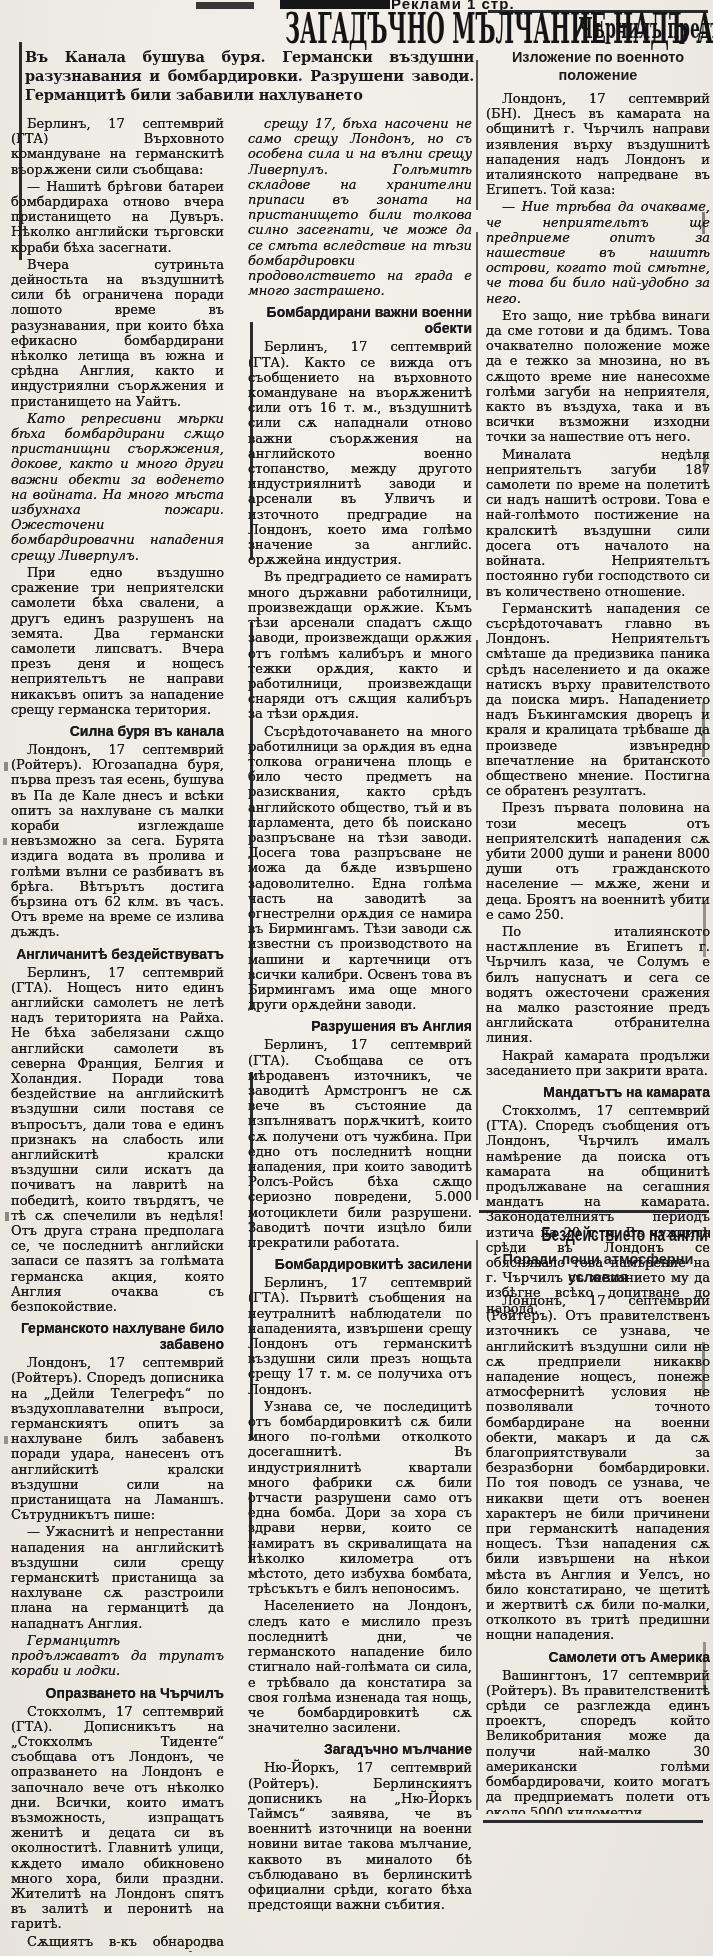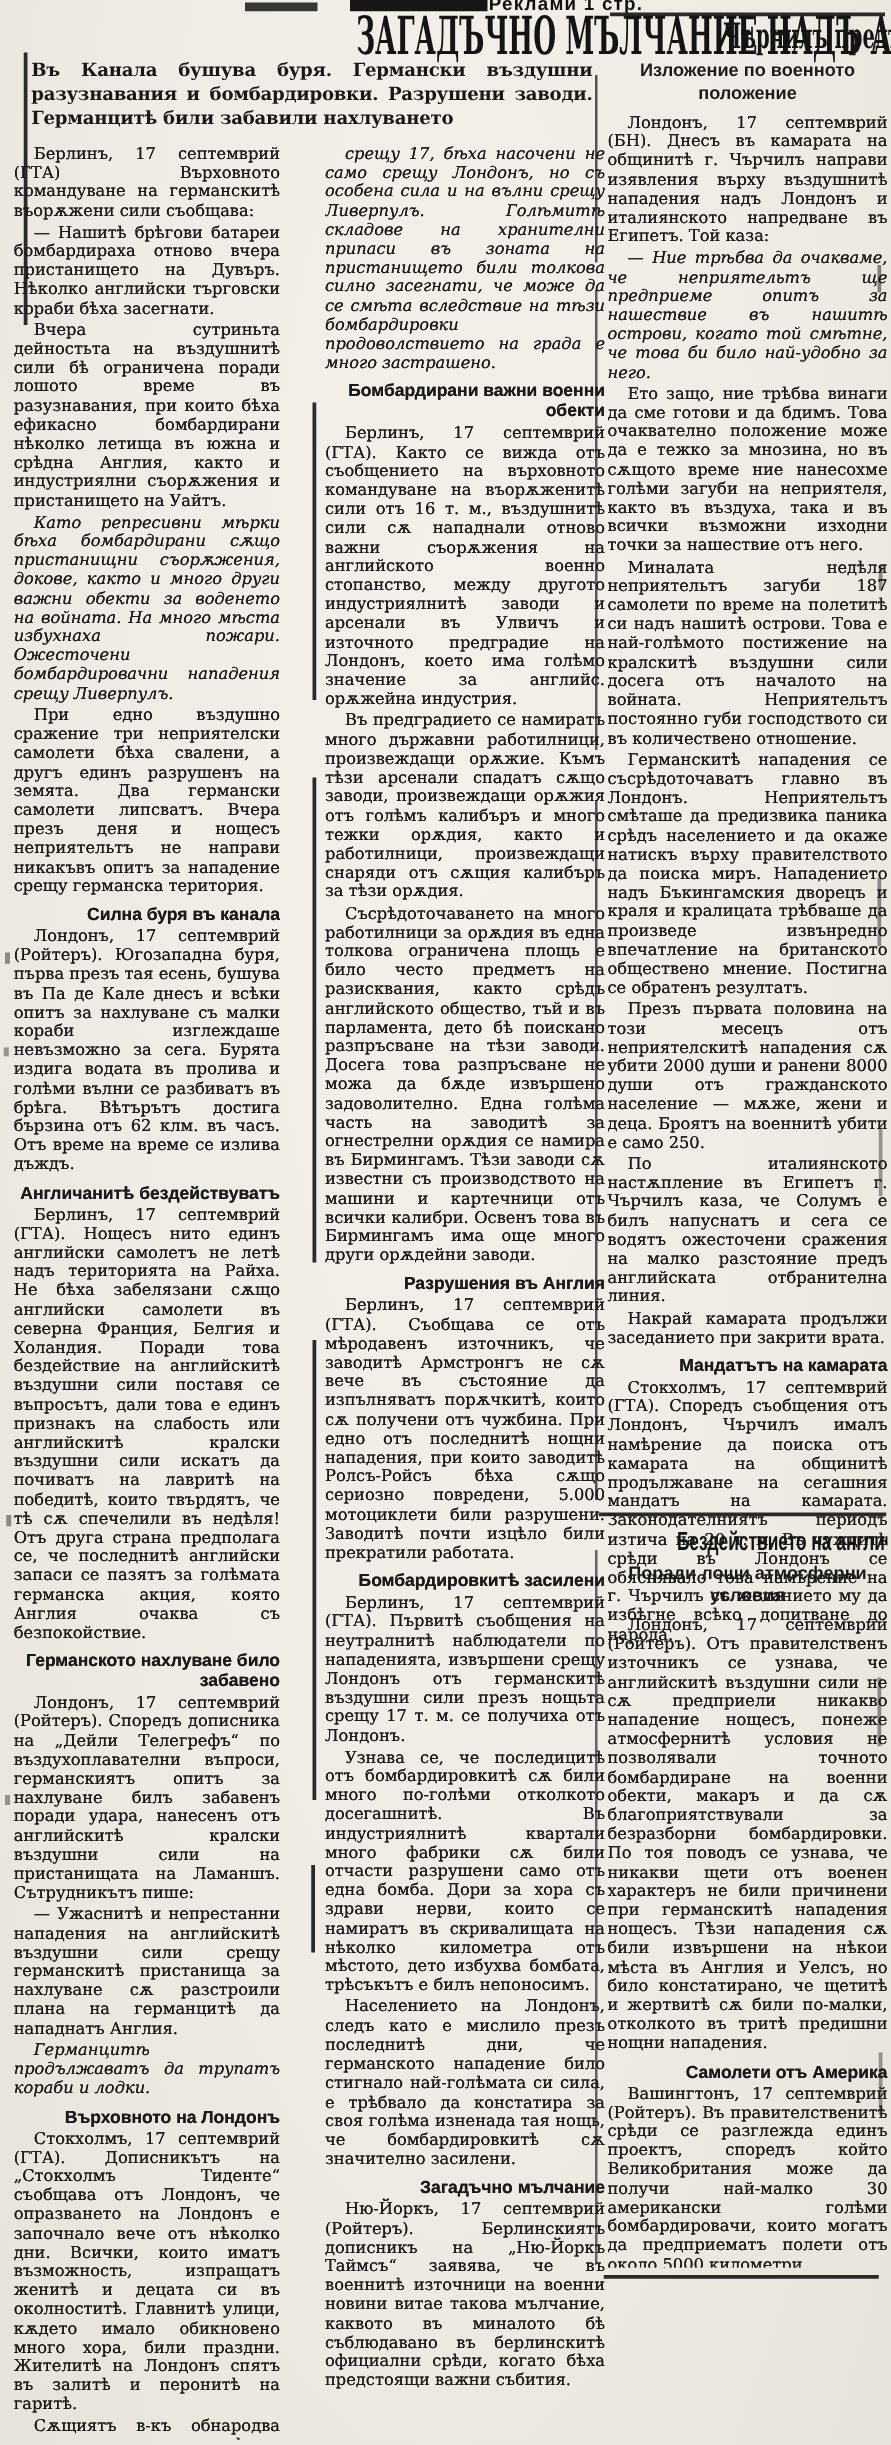--- a/index.html
+++ b/index.html
@@ -12,21 +12,21 @@
   .top-frag{position:absolute;left:391px;top:-5px;font:bold 15px/18px "Liberation Sans",sans-serif;letter-spacing:1px;color:#111;}
   .frag-bar{position:absolute;background:#161616;}
   .main-headline{position:absolute;left:25px;top:6px;width:450px;height:46px;margin:0;text-align:center;
     font:bold 42px/46px "DejaVu Serif",serif;color:#141414;}
   .main-headline .cx{transform:scaleX(.5);}
   .subtitle{position:absolute;left:25px;top:47px;width:449px;
     font:bold 14.5px/19px "DejaVu Serif",serif;text-align:justify;letter-spacing:-0.2px;color:#181818;}
   .col{position:absolute;top:116px;height:1836px;overflow:hidden;font:13px/15.2px "DejaVu Serif",serif;}
   .col p, .rcol p, .rcol2 p{text-shadow:0 0 .4px currentColor;}
   .col1{left:11px;width:213px;}
-  .col2{left:260px;width:224px;}
+  .col2{left:248px;width:224px;}
   p.para,p.para-italic{margin:0 0 2px;text-indent:16px;text-align:justify;}
   p.para-italic{font-style:italic;}
   p.heading{margin:6px 0 3px;text-indent:0;text-align:right;
     font-family:"Liberation Sans",sans-serif;font-weight:bold;font-size:14px;line-height:16px;}
   .rcol{position:absolute;left:486px;top:12px;width:224px;font:13px/15.2px "DejaVu Serif",serif;}
   .rcol2{position:absolute;left:486px;top:1222px;width:224px;height:592px;overflow:hidden;font:13px/15.2px "DejaVu Serif",serif;}
   .r-headline{margin:2px 0 4px;text-align:center;font:bold 28px/30px "DejaVu Serif",serif;color:#141414;}
   .r-headline .cx{transform:scaleX(.56);}
   .r2-headline{margin:0 0 4px;text-align:center;font:bold 21px/24px "Liberation Sans",sans-serif;color:#141414;}
   .r2-headline .cx{transform:scaleX(.66);}
@@ -80,21 +80,21 @@
       <p class="para-italic">Като репресивни мѣрки бѣха бомбардирани сѫщо пристанищни съорѫжения, докове, както и много други важни обекти за воденето на войната. На много мѣста избухнаха пожари. Ожесточени бомбардировачни нападения срещу Ливерпулъ.</p>
       <p class="para">При едно въздушно сражение три неприятелски самолети бѣха свалени, а другъ единъ разрушенъ на земята. Два германски самолети липсватъ. Вчера презъ деня и нощесъ неприятельтъ не направи никакъвъ опитъ за нападение срещу германска територия.</p>
       <p class="heading">Силна буря въ канала</p>
       <p class="para">Лондонъ, 17 септемврий (Ройтеръ). Югозападна буря, първа презъ тая есень, бушува въ Па де Кале днесъ и всѣки опитъ за нахлуване съ малки кораби изглеждаше невъзможно за сега. Бурята издига водата въ пролива и голѣми вълни се разбиватъ въ брѣга. Вѣтърътъ достига бързина отъ 62 клм. въ часъ. Отъ време на време се излива дъждъ.</p>
       <p class="heading">Англичанитѣ бездействуватъ</p>
       <p class="para">Берлинъ, 17 септемврий (ГТА). Нощесъ нито единъ английски самолетъ не летѣ надъ територията на Райха. Не бѣха забелязани сѫщо английски самолети въ северна Франция, Белгия и Холандия. Поради това бездействие на английскитѣ въздушни сили поставя се въпросътъ, дали това е единъ признакъ на слабость или английскитѣ кралски въздушни сили искатъ да почиватъ на лавритѣ на победитѣ, които твърдятъ, че тѣ сѫ спечелили въ недѣля! Отъ друга страна предполага се, че последнитѣ английски запаси се пазятъ за голѣмата германска акция, която Англия очаква съ безпокойствие.</p>
       <p class="heading">Германското нахлуване било забавено</p>
       <p class="para">Лондонъ, 17 септемврий (Ройтеръ). Споредъ дописника на „Дейли Телегрефъ“ по въздухоплавателни въпроси, германскиятъ опитъ за нахлуване билъ забавенъ поради удара, нанесенъ отъ английскитѣ кралски въздушни сили на пристанищата на Ламаншъ. Сътрудникътъ пише:</p>
       <p class="para">— Ужаснитѣ и непрестанни нападения на английскитѣ въздушни сили срещу германскитѣ пристанища за нахлуване сѫ разстроили плана на германцитѣ да нападнатъ Англия.</p>
       <p class="para-italic">Германцитѣ продължаватъ да трупатъ кораби и лодки.</p>
-      <p class="heading">Върховното на Лондонъ</p>
+      <p class="heading">Опразването на Чърчилъ</p>
       <p class="para">Стокхолмъ, 17 септемврий (ГТА). Дописникътъ на „Стокхолмъ Тиденте“ съобщава отъ Лондонъ, че опразването на Лондонъ е започнало вече отъ нѣколко дни. Всички, които иматъ възможность, изпращатъ женитѣ и децата си въ околноститѣ. Главнитѣ улици, кѫдето имало обикновено много хора, били праздни. Жителитѣ на Лондонъ спятъ въ залитѣ и перонитѣ на гаритѣ.</p>
       <p class="para">Сѫщиятъ в-къ обнародва една дописка за гаритѣ на подземната желѣзница, които служатъ за подслоняване на жителитѣ на Лондонъ. Хората спятъ по стълбищата, като опиратъ глава на газовитѣ маски. Хиляди хора прекарватъ нощьта по гаритѣ на подземната желѣзница.</p>
     </div>
 
   <div class="col col2">
 
   <p class="para-italic">срещу 17, бѣха насочени не само срещу Лондонъ, но съ особена сила и на вълни срещу Ливерпулъ. Голѣмитѣ складове на хранителни припаси въ зоната на пристанището били толкова силно засегнати, че може да се смѣта вследствие на тѣзи бомбардировки продоволствието на града е много застрашено.</p>
       <p class="heading">Бомбардирани важни военни обекти</p>
       <p class="para">Берлинъ, 17 септемврий (ГТА). Както се вижда отъ съобщението на върховното командуване на въорѫженитѣ сили отъ 16 т. м., въздушнитѣ сили сѫ нападнали отново важни съорѫжения на английското военно стопанство, между другото индустриялнитѣ заводи и арсенали въ Улвичъ и източното предградие на Лондонъ, което има голѣмо значение за английс. орѫжейна индустрия.</p>
       <p class="para">Въ предградието се намиратъ много държавни работилници, произвеждащи орѫжие. Къмъ тѣзи арсенали спадатъ сѫщо заводи, произвеждащи орѫжия отъ голѣмъ калибъръ и много тежки орѫдия, както и работилници, произвеждащи снаряди отъ сѫщия калибъръ за тѣзи орѫдия.</p>

